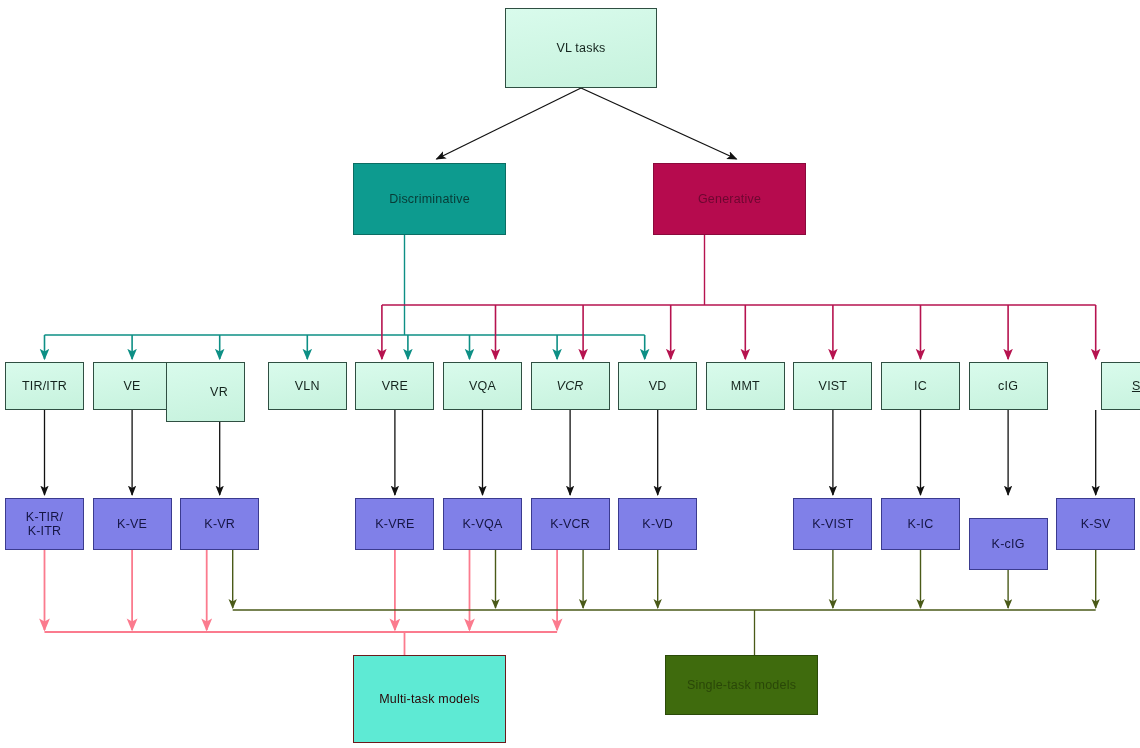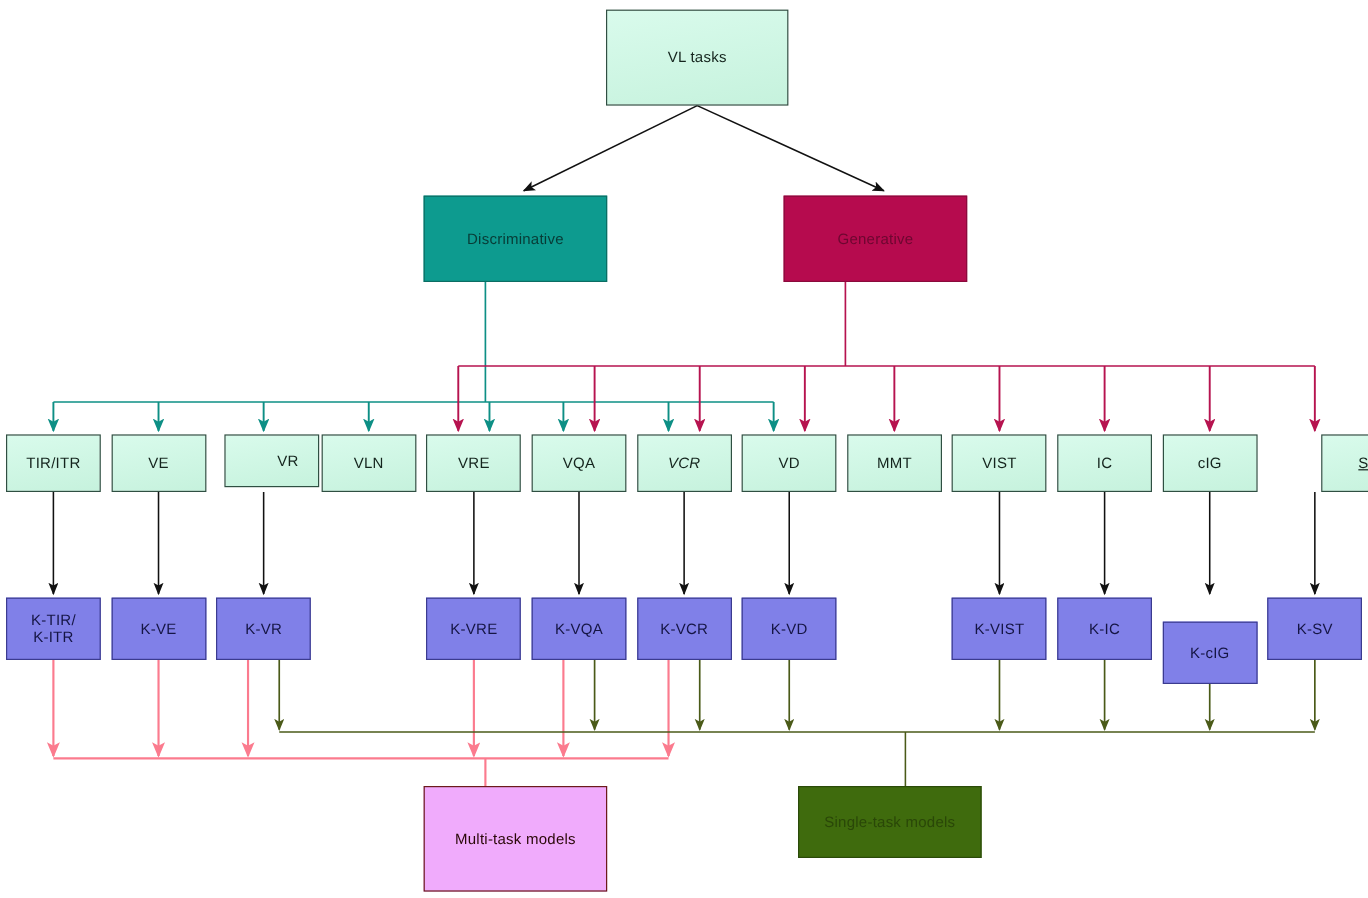--- a/index.html
+++ b/index.html
@@ -6,21 +6,21 @@
   body{font-family:"Liberation Sans","DejaVu Sans",sans-serif;}
   #stage{position:relative;width:1140px;height:748px;background:#fff;overflow:hidden;}
   #svg-layer{position:absolute;left:0;top:0;width:1140px;height:748px;}
   .node{position:absolute;box-sizing:border-box;display:flex;align-items:center;
         justify-content:center;text-align:center;border:1.4px solid #2f4f42;
         font-size:12.5px;line-height:1.15;letter-spacing:.2px;}
   .n-mint-grad{background:linear-gradient(170deg,#d9fbec 0%,#c6f2dd 100%);color:#14241d;}
   .n-teal{background:#0d9b8f;border-color:#0b6d63;color:#083b36;}
   .n-crimson{background:#b60b4e;border-color:#8a0a3c;color:#6d0730;}
   .n-purple{background:#8080e8;border-color:#3b3b8f;color:#151544;}
-  .n-salmon{background:#f0abfc;border-color:#6b1b1b;color:#2a0808;}
+  .n-salmon{background:#5eead4;border-color:#6b1b1b;color:#2a0808;}
   .n-olive{background:#3f6b0d;border-color:#2b4a09;color:#2a4708;}
   .node span{pointer-events:none;}
 </style>
 </head>
 <body>
 
 <div id="stage">
 
   <svg id="svg-layer" viewBox="0 0 1140 748" xmlns="http://www.w3.org/2000/svg">
     <defs>
@@ -120,21 +120,21 @@
       </div>
       <div class="node n-crimson" style="left: 653px; top: 163px; width: 153px; height: 72px;">
         <span>Generative</span>
       </div>
       <div class="node n-mint-grad" style="left: 5px; top: 362px; width: 79px; height: 48px;">
         <span>TIR/ITR</span>
       </div>
       <div class="node n-mint-grad" style="left: 92.6px; top: 362px; width: 79px; height: 48px;">
         <span>VE</span>
       </div>
-      <div class="node n-mint-grad" style="left: 187px; top: 362px; width: 79px; height: 44px; padding-left: 27px;">
+      <div class="node n-mint-grad" style="left: 166px; top: 362px; width: 79px; height: 60px; padding-left: 27px;">
         <span>VR</span>
       </div>
       <div class="node n-mint-grad" style="left: 267.8px; top: 362px; width: 79px; height: 48px;">
         <span>VLN</span>
       </div>
       <div class="node n-mint-grad" style="left: 355.4px; top: 362px; width: 79px; height: 48px;">
         <span>VRE</span>
       </div>
       <div class="node n-mint-grad" style="left: 443px; top: 362px; width: 79px; height: 48px;">
         <span>VQA</span>

